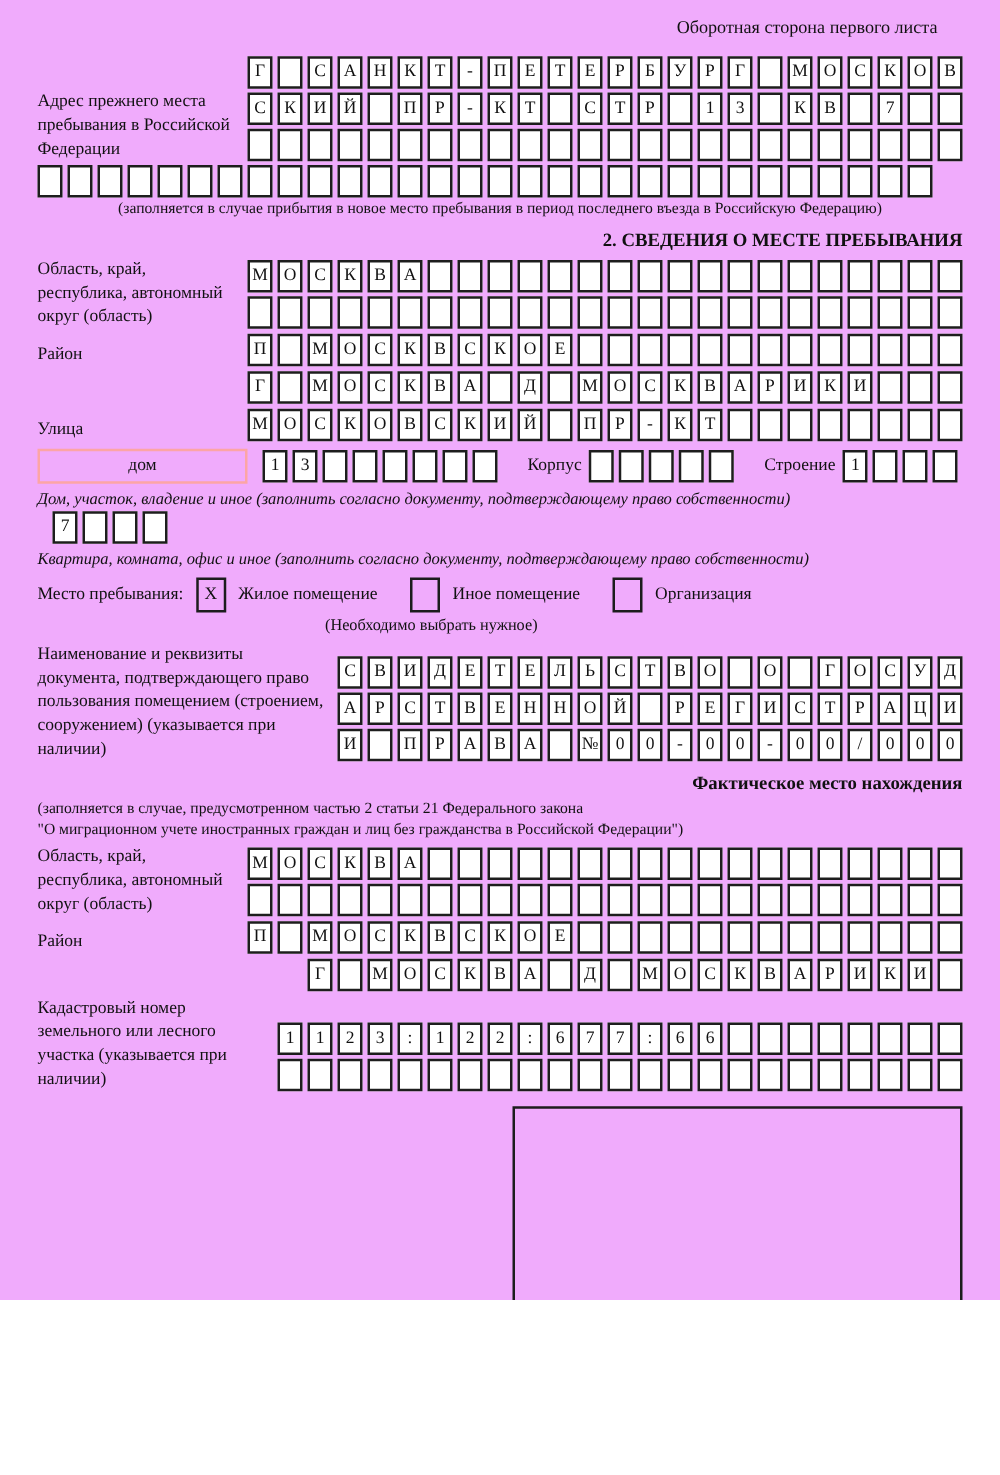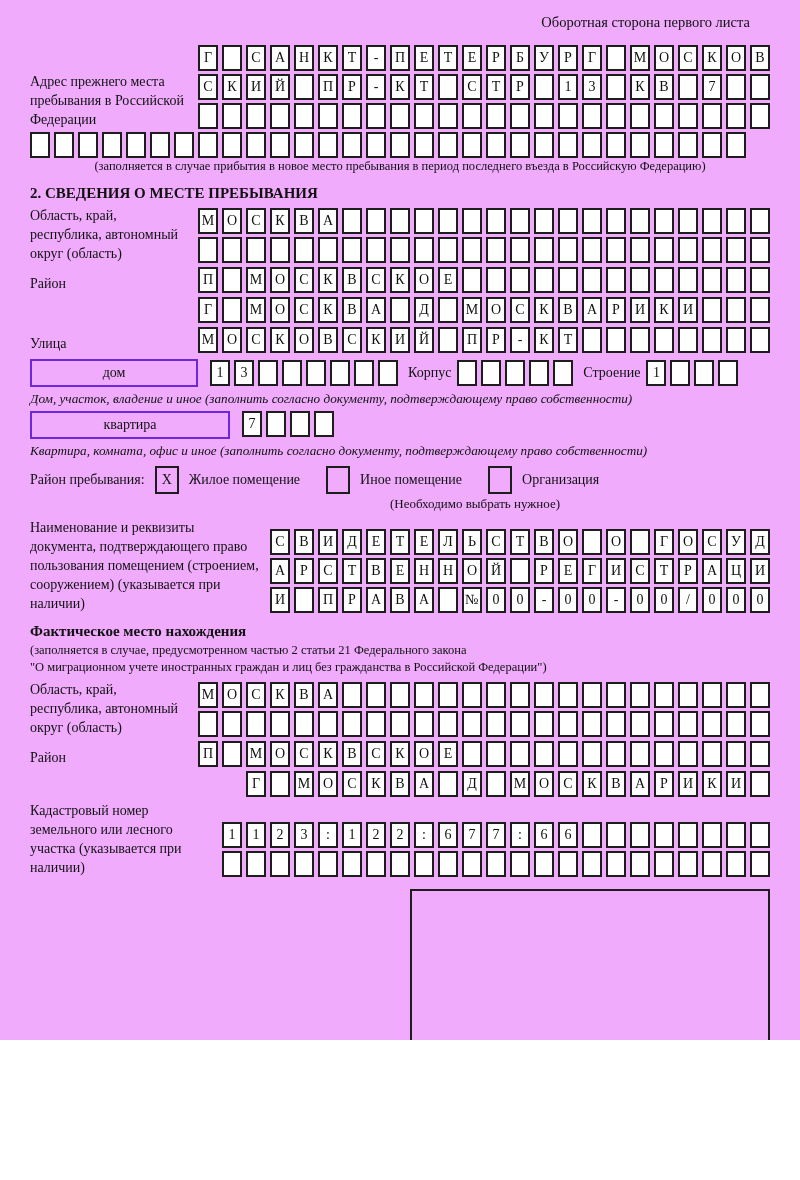--- a/index.html
+++ b/index.html
@@ -16,41 +16,41 @@
   .boxes { flex:0 0 auto; margin-left:auto; }
   .cells { display:flex; gap:4px; }
   .cells + .cells { margin-top:3px; }
   .cell {
     box-sizing:border-box; flex:0 0 auto; width:20px; height:26px;
     border:2px solid #1d1d1d; display:flex; align-items:center; justify-content:center;
     font-size:14px; background:#fff;
   }
   .fullrow { margin-top:3px; }
   .small-note { font-size:12.5px; line-height:17px; text-align:center; margin-top:0; }
-  .section-title { text-align:left; font-size:15px; font-weight:bold; margin:10px 0 2px 0; }
+  .section-title { text-align:right; font-size:15px; font-weight:bold; margin:10px 0 2px 0; }
 
   .house-row { display:flex; align-items:center; margin-top:6px; }
   .widebox {
-    box-sizing:border-box; border:2px solid #6d28d9; height:28px;
+    box-sizing:border-box; border:2px solid #fca5a5; height:28px;
     display:flex; align-items:center; justify-content:center; font-size:14px;
   }
   .dom-box { width:168px; }
   .kv-box { width:200px; margin-top:2px; }
-  .inline-label { font-size:14px; margin:0 6px 0 10px; white-space:nowrap; }
+  .inline-label { font-size:14px; margin:0 6px 0 24px; white-space:nowrap; }
   .gap12 { width:12px; flex:0 0 auto; }
   .caption { font-size:13.2px; line-height:17px; margin:3px 0 1px 0;font-style:italic; }
 
   .stay-row { display:flex; align-items:center; margin-top:7px; }
   .stay-label { font-size:14px; margin-right:10px; }
   .checkbox {
     box-sizing:border-box; width:24px; height:28px; border:2px solid #1d1d1d;
     display:flex; align-items:center; justify-content:center; font-size:14px; flex:0 0 auto;
   }
   .opt-label { font-size:14px; margin:0 26px 0 10px; }
-  .choose-note { font-size:13px; margin:2px 0 0 230px; width:300px; text-align:right; }
+  .choose-note { font-size:13px; margin:2px 0 0 230px; width:300px; text-align:left; }
 
   .center-note { font-size:12.5px; line-height:17px; }
   .stamp-box { box-sizing:border-box; width:360px; height:172px; border:2px solid #1d1d1d; margin:12px 0 0 auto; }
   .stamp-caption { width:410px; margin:3px 0 0 auto; text-align:center; font-size:13.2px; line-height:18px; }
   .mt6 { margin-top:6px; } .mt10 { margin-top:10px; }
 </style>
 </head>
 <body>
 
 <div class="page">
@@ -356,35 +356,32 @@
     <div class="cells">
         <span class="cell">1</span>
         <span class="cell"></span>
         <span class="cell"></span>
         <span class="cell"></span>
       </div>
   </div>
   <div class="caption">Дом, участок, владение и иное (заполнить согласно документу, подтверждающему право собственности)</div>
 
   <div class="house-row" style="margin-top:2px;">
-    <div class="widebox kv-box">
-      <span>квартира</span>
-    </div>
     <div class="gap12"></div>
     <div class="cells">
         <span class="cell">7</span>
         <span class="cell"></span>
         <span class="cell"></span>
         <span class="cell"></span>
       </div>
   </div>
   <div class="caption">Квартира, комната, офис и иное (заполнить согласно документу, подтверждающему право собственности)</div>
 
   <div class="stay-row">
-    <span class="stay-label">Район пребывания:</span>
+    <span class="stay-label">Место пребывания:</span>
     <div class="checkbox">X</div>
     <span class="opt-label">Жилое помещение</span>
     <div class="checkbox"></div>
     <span class="opt-label">Иное помещение</span>
     <div class="checkbox"></div>
     <span class="opt-label">Организация</span>
   </div>
   <div class="choose-note">(Необходимо выбрать нужное)</div>
 
   <div class="form-row mt6">

